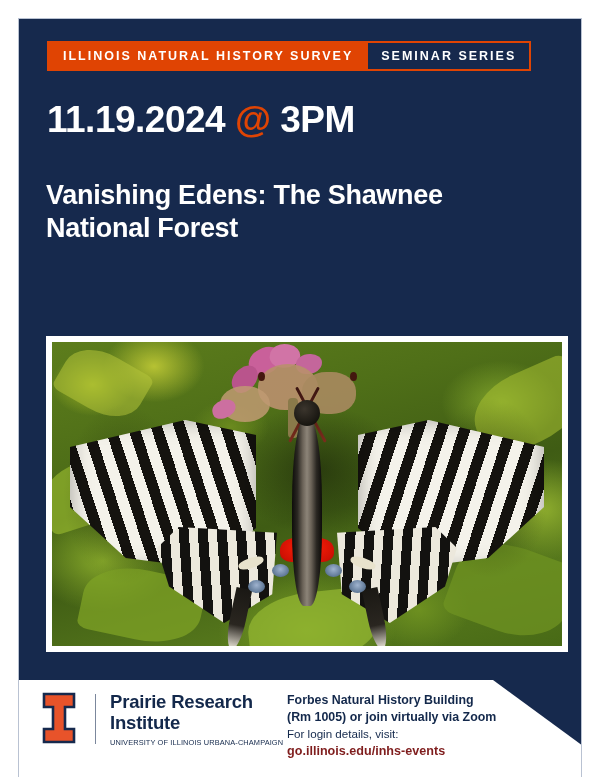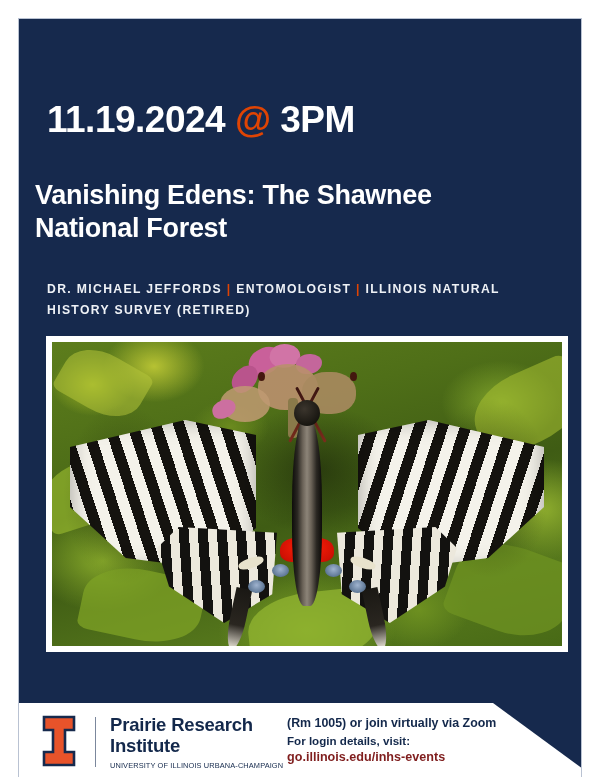--- a/index.html
+++ b/index.html
@@ -74,21 +74,21 @@
     white-space: nowrap;
   }
   .date-at {
     color: #e04403;
     font-weight: bold;
   }
 
   
   .title {
     position: absolute;
-    left: 16px;
+    left: 27px;
     top: 160px;
     width: 500px;
     color: #ffffff;
     font-size: 27px;
     font-weight: bold;
     line-height: 1.22;
     letter-spacing: -0.3px;
   }
 
   
@@ -265,21 +265,21 @@
     background: #43170f;
     border-radius: 50%;
   }
 
   
   .footer {
     position: absolute;
     left: 0;
     bottom: 0;
     width: 564px;
-    height: 74px;
+    height: 97px;
     background: #ffffff;
   }
   .footer-wedge {
     position: absolute;
     right: 0;
     top: 0;
     width: 90px;
     height: 66px;
     background: #16294d;
     clip-path: polygon(0% 0%, 100% 0%, 100% 100%);
@@ -327,51 +327,48 @@
   }
   .venue-line {
     color: #13284b;
     font-size: 12.4px;
     font-weight: bold;
     line-height: 1.35;
   }
   .venue-note {
     color: #13284b;
     font-size: 11.6px;
-    font-weight: bold;
+    font-weight: normal;
     line-height: 1.5;
   }
   .venue-url {
     color: #7f1d1d;
     font-size: 12.6px;
     font-weight: bold;
     line-height: 1.35;
   }
 </style>
 </head>
 <body>
 
 <div class="poster">
 
+  <div class="label-bar">
+    <div class="label-primary">ILLINOIS NATURAL HISTORY SURVEY</div>
+    <div class="label-secondary">SEMINAR SERIES</div>
+  </div>
 
   <div class="date-line">
     <span>11.19.2024</span>
     <span class="date-at">@</span>
     <span>3PM</span>
   </div>
 
   <div class="title">Vanishing Edens: The Shawnee National Forest</div>
 
-  <div class="speaker">
-    <span>DR. MICHAEL JEFFORDS</span>
-    <span class="sep">|</span>
-    <span>ENTOMOLOGIST</span>
-    <span class="sep">|</span>
-    <span>ILLINOIS NATURAL HISTORY SURVEY (RETIRED)</span>
-  </div>
 
   <div class="photo-frame">
     <div class="photo">
       <div class="bg-leaves"></div>
 
       <div class="leaf" style="left:-10px; top:120px; width:90px; height:62px; background:#8fb02c; transform:rotate(-18deg);"></div>
       <div class="leaf" style="left:30px; top:228px; width:120px; height:70px; background:#7fa326; transform:rotate(12deg);"></div>
       <div class="leaf" style="left:196px; top:250px; width:130px; height:70px; background:#93b632; transform:rotate(-6deg);"></div>
       <div class="leaf" style="left:400px; top:205px; width:120px; height:86px; background:#6f9322; transform:rotate(20deg);"></div>
       <div class="leaf" style="left:420px; top:30px; width:110px; height:72px; background:#a2bb30; transform:rotate(-24deg); opacity:0.6;"></div>
@@ -432,18 +429,19 @@
       </div>
       <div class="divider"></div>
       <div>
         <div class="pri-name">Prairie Research
 Institute</div>
         <div class="pri-sub">UNIVERSITY OF ILLINOIS URBANA-CHAMPAIGN</div>
       </div>
     </div>
 
     <div class="venue">
+      <div class="venue-line">Forbes Natural History Building</div>
       <div class="venue-line">(Rm 1005) or join virtually via Zoom</div>
       <div class="venue-note">For login details, visit:</div>
       <div class="venue-url">go.illinois.edu/inhs-events</div>
     </div>
   </div>
 </div>
 
 </body></html>

